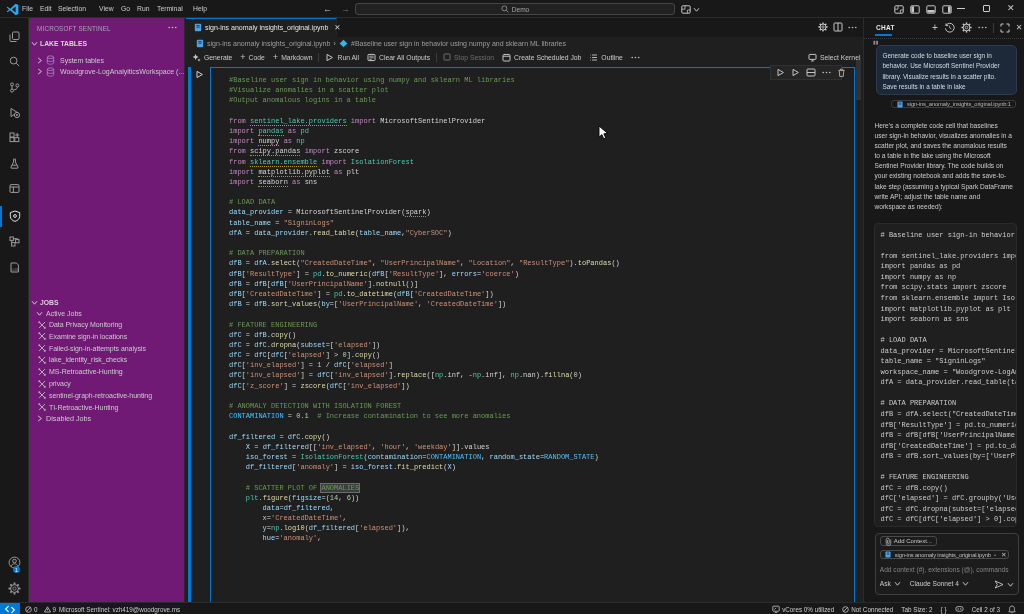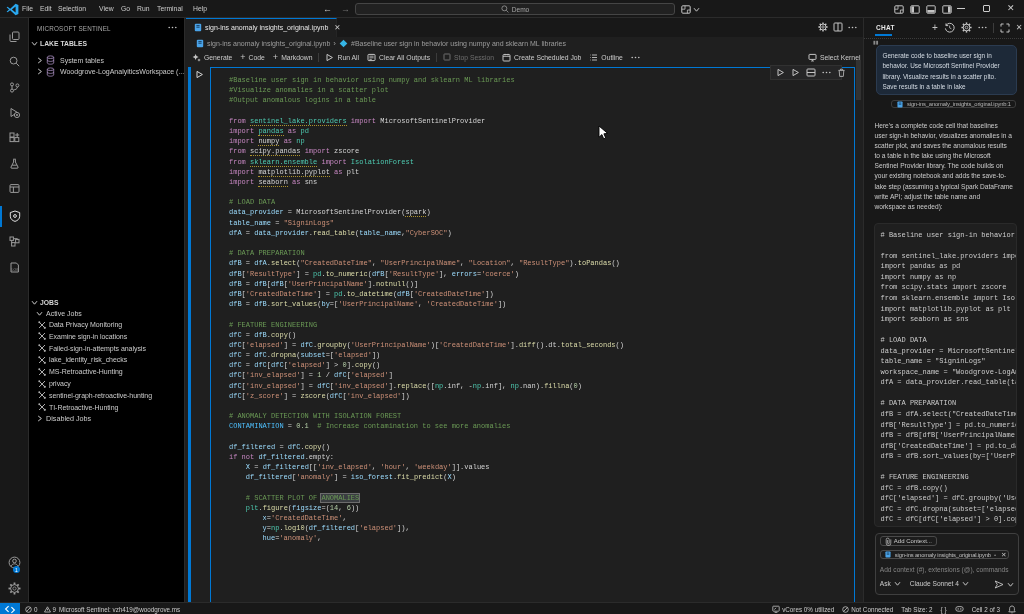--- a/index.html
+++ b/index.html
@@ -150,21 +150,21 @@
         <path d="M9.3 9.3 L10.7 10.7" stroke="#9a9a9a" stroke-width="1.8"></path>
         <path d="M6.5 10.4 L6.5 12.5" stroke="#9a9a9a" stroke-width="1.8"></path>
         <path d="M3.7 9.3 L2.3 10.7" stroke="#9a9a9a" stroke-width="1.8"></path>
         <path d="M2.6 6.5 L0.5 6.5" stroke="#9a9a9a" stroke-width="1.8"></path>
         <path d="M3.7 3.7 L2.3 2.3" stroke="#9a9a9a" stroke-width="1.8"></path>
         <path d="M6.5 2.6 L6.5 0.5" stroke="#9a9a9a" stroke-width="1.8"></path>
         <path d="M9.3 3.7 L10.7 2.3" stroke="#9a9a9a" stroke-width="1.8"></path>
       </svg>
     </div>
 </div>
-<div class="abs" style="left:29px;top:18px;width:156px;height:584px;background:#000000;border-right:1px solid #2b2b2b;overflow:hidden">
+<div class="abs" style="left:29px;top:18px;width:156px;height:584px;background:#701a75;border-right:1px solid #2b2b2b;overflow:hidden">
 <div class="abs" style="left:8px;top:7px;color:#a8a8a8;font-size:6.3px;letter-spacing:.2px">MICROSOFT SENTINEL</div>
 <div class="abs" style="left:139px;top:8px">
       <svg class="" width="9" height="3" viewBox="0 0 9 3" fill="none">
         <circle cx="1.2" cy="1.5" r="0.8" fill="#c5c5c5"></circle>
         <circle cx="4.5" cy="1.5" r="0.8" fill="#c5c5c5"></circle>
         <circle cx="7.8" cy="1.5" r="0.8" fill="#c5c5c5"></circle>
       </svg>
     </div>
 <div class="abs r" style="left:1px;top:20px;height:11px;gap:2px">
       <span style="width:8px;display:flex;justify-content:center">
@@ -447,37 +447,37 @@
       <div style="height:10.2px;line-height:10.2px;white-space:pre"></div>
       <div style="height:10.2px;line-height:10.2px;white-space:pre"><span class="c"># DATA PREPARATION</span></div>
       <div style="height:10.2px;line-height:10.2px;white-space:pre"><span class="v">dfB</span> = <span class="v">dfA</span>.<span class="f">select</span>(<span class="s">"CreatedDateTime"</span>, <span class="s">"UserPrincipalName"</span>, <span class="s">"Location"</span>, <span class="s">"ResultType"</span>).<span class="f">toPandas</span>()</div>
       <div style="height:10.2px;line-height:10.2px;white-space:pre"><span class="v">dfB</span>[<span class="s">'ResultType'</span>] = <span class="t">pd</span>.<span class="f">to_numeric</span>(<span class="v">dfB</span>[<span class="s">'ResultType'</span>], <span class="v">errors</span>=<span class="s">'coerce'</span>)</div>
       <div style="height:10.2px;line-height:10.2px;white-space:pre"><span class="v">dfB</span> = <span class="v">dfB</span>[<span class="v">dfB</span>[<span class="s">'UserPrincipalName'</span>].<span class="f">notnull</span>()]</div>
       <div style="height:10.2px;line-height:10.2px;white-space:pre"><span class="v">dfB</span>[<span class="s">'CreatedDateTime'</span>] = <span class="t">pd</span>.<span class="f">to_datetime</span>(<span class="v">dfB</span>[<span class="s">'CreatedDateTime'</span>])</div>
       <div style="height:10.2px;line-height:10.2px;white-space:pre"><span class="v">dfB</span> = <span class="v">dfB</span>.<span class="f">sort_values</span>(<span class="v">by</span>=[<span class="s">'UserPrincipalName'</span>, <span class="s">'CreatedDateTime'</span>])</div>
       <div style="height:10.2px;line-height:10.2px;white-space:pre"></div>
       <div style="height:10.2px;line-height:10.2px;white-space:pre"><span class="c"># FEATURE ENGINEERING</span></div>
       <div style="height:10.2px;line-height:10.2px;white-space:pre"><span class="v">dfC</span> = <span class="v">dfB</span>.<span class="f">copy</span>()</div>
-      <div style="height:10.2px;line-height:10.2px;white-space:pre"><span class="v">dfC</span>[<span class="s">'elapsed'</span>] = <span class="v">dfC</span>.<span class="f">groupby</span>(<span class="s">'UserPrincipalName'</span>)[<span class="s">'CreatedDateTime'</span>].<span class="f">diff</span>().dt.<span class="f">total_seconds</span>()</div>
       <div style="height:10.2px;line-height:10.2px;white-space:pre"><span class="v">dfC</span> = <span class="v">dfC</span>.<span class="f">dropna</span>(<span class="v">subset</span>=[<span class="s">'elapsed'</span>])</div>
       <div style="height:10.2px;line-height:10.2px;white-space:pre"><span class="v">dfC</span> = <span class="v">dfC</span>[<span class="v">dfC</span>[<span class="s">'elapsed'</span>] &gt; <span class="n">0</span>].<span class="f">copy</span>()</div>
       <div style="height:10.2px;line-height:10.2px;white-space:pre"><span class="v">dfC</span>[<span class="s">'inv_elapsed'</span>] = <span class="n">1</span> / <span class="v">dfC</span>[<span class="s">'elapsed'</span>]</div>
       <div style="height:10.2px;line-height:10.2px;white-space:pre"><span class="v">dfC</span>[<span class="s">'inv_elapsed'</span>] = <span class="v">dfC</span>[<span class="s">'inv_elapsed'</span>].<span class="f">replace</span>([<span class="t">np</span>.inf, -<span class="t">np</span>.inf], <span class="t">np</span>.nan).<span class="f">fillna</span>(<span class="n">0</span>)</div>
       <div style="height:10.2px;line-height:10.2px;white-space:pre"><span class="v">dfC</span>[<span class="s">'z_score'</span>] = <span class="f">zscore</span>(<span class="v">dfC</span>[<span class="s">'inv_elapsed'</span>])</div>
       <div style="height:10.2px;line-height:10.2px;white-space:pre"></div>
       <div style="height:10.2px;line-height:10.2px;white-space:pre"><span class="c"># ANOMALY DETECTION WITH ISOLATION FOREST</span></div>
       <div style="height:10.2px;line-height:10.2px;white-space:pre"><span class="b">CONTAMINATION</span> = <span class="n">0.1</span>  <span class="c"># Increase contamination to see more anomalies</span></div>
       <div style="height:10.2px;line-height:10.2px;white-space:pre"></div>
       <div style="height:10.2px;line-height:10.2px;white-space:pre"><span class="v">df_filtered</span> = <span class="v">dfC</span>.<span class="f">copy</span>()</div>
-      <div style="height:10.2px;line-height:10.2px;white-space:pre"><span class="k">if</span> <span class="k">not</span> <span class="v">df_filtered</span>.empty:</div>
       <div style="height:10.2px;line-height:10.2px;white-space:pre">    <span class="v">X</span> = <span class="v">df_filtered</span>[[<span class="s">'inv_elapsed'</span>, <span class="s">'hour'</span>, <span class="s">'weekday'</span>]].values</div>
+      <div style="height:10.2px;line-height:10.2px;white-space:pre">    <span class="v">iso_forest</span> = <span class="t">IsolationForest</span>(<span class="v">contamination</span>=<span class="b">CONTAMINATION</span>, <span class="v">random_state</span>=<span class="b">RANDOM_STATE</span>)</div>
       <div style="height:10.2px;line-height:10.2px;white-space:pre">    <span class="v">df_filtered</span>[<span class="s">'anomaly'</span>] = <span class="v">iso_forest</span>.<span class="f">fit_predict</span>(<span class="v">X</span>)</div>
       <div style="height:10.2px;line-height:10.2px;white-space:pre"></div>
       <div style="height:10.2px;line-height:10.2px;white-space:pre">    <span class="c"># SCATTER PLOT OF </span><span class="hl">ANOMALIES</span></div>
       <div style="height:10.2px;line-height:10.2px;white-space:pre">    <span class="t">plt</span>.<span class="f">figure</span>(<span class="v">figsize</span>=(<span class="n">14</span>, <span class="n">6</span>))</div>
+      <div style="height:10.2px;line-height:10.2px;white-space:pre">        <span class="v">data</span>=<span class="v">df_filtered</span>,</div>
       <div style="height:10.2px;line-height:10.2px;white-space:pre">        <span class="v">x</span>=<span class="s">'CreatedDateTime'</span>,</div>
       <div style="height:10.2px;line-height:10.2px;white-space:pre">        <span class="v">y</span>=<span class="t">np</span>.<span class="f">log10</span>(<span class="v">df_filtered</span>[<span class="s">'elapsed'</span>]),</div>
       <div style="height:10.2px;line-height:10.2px;white-space:pre">        <span class="v">hue</span>=<span class="s">'anomaly'</span>,</div>
     </div>
 <div class="abs" style="left:670px;top:42px;width:5px;height:40px;background:#4f4f4f66"></div>
 </div>
 <div class="abs" style="left:598px;top:125px;z-index:50">
     <svg class="" width="12" height="16" viewBox="0 0 12 16" fill="none">
       <path d="M1 1 L1 12.2 L3.9 9.6 L5.7 13.8 L7.7 12.9 L5.9 8.8 L9.7 8.4 Z" fill="#fff" stroke="#000" stroke-width="0.9"></path>
     </svg>

